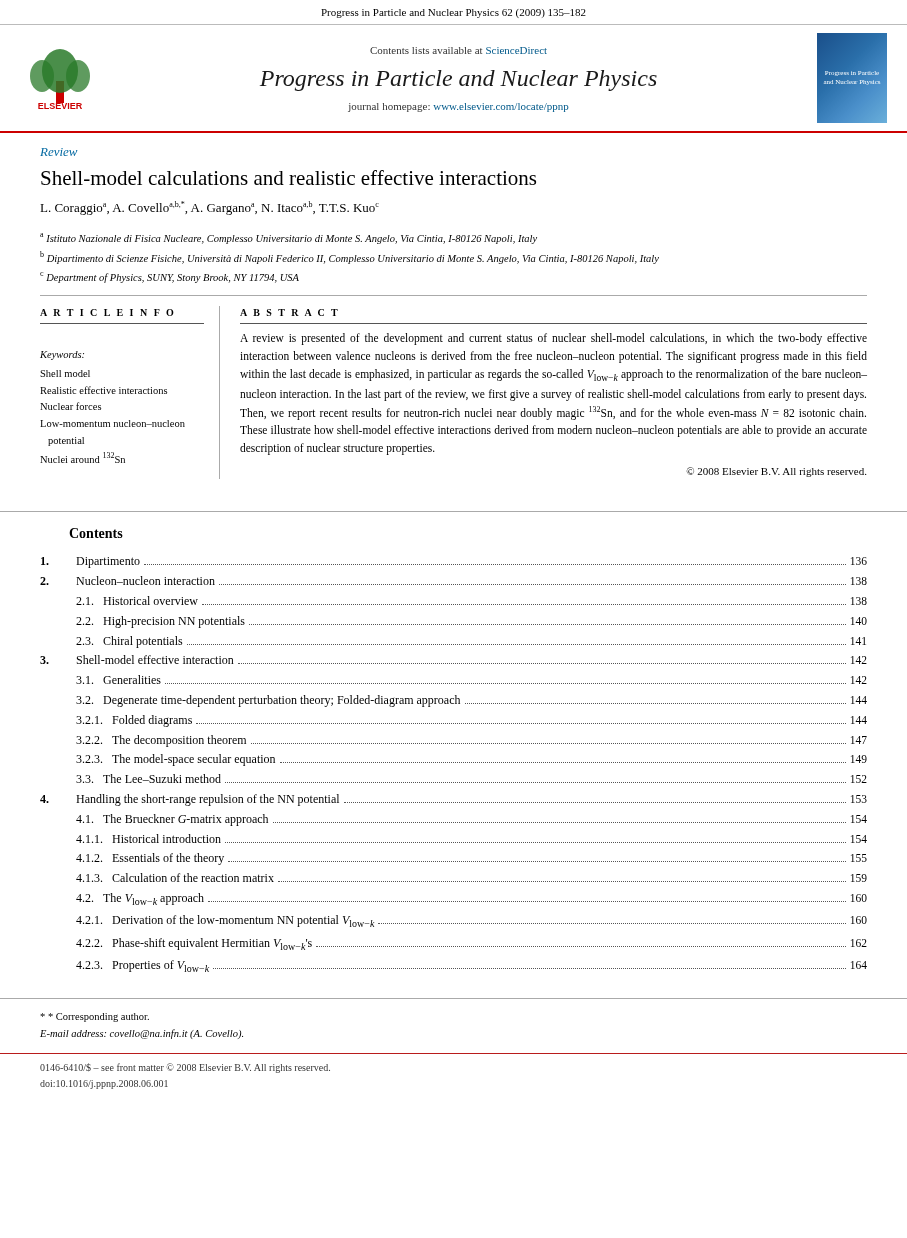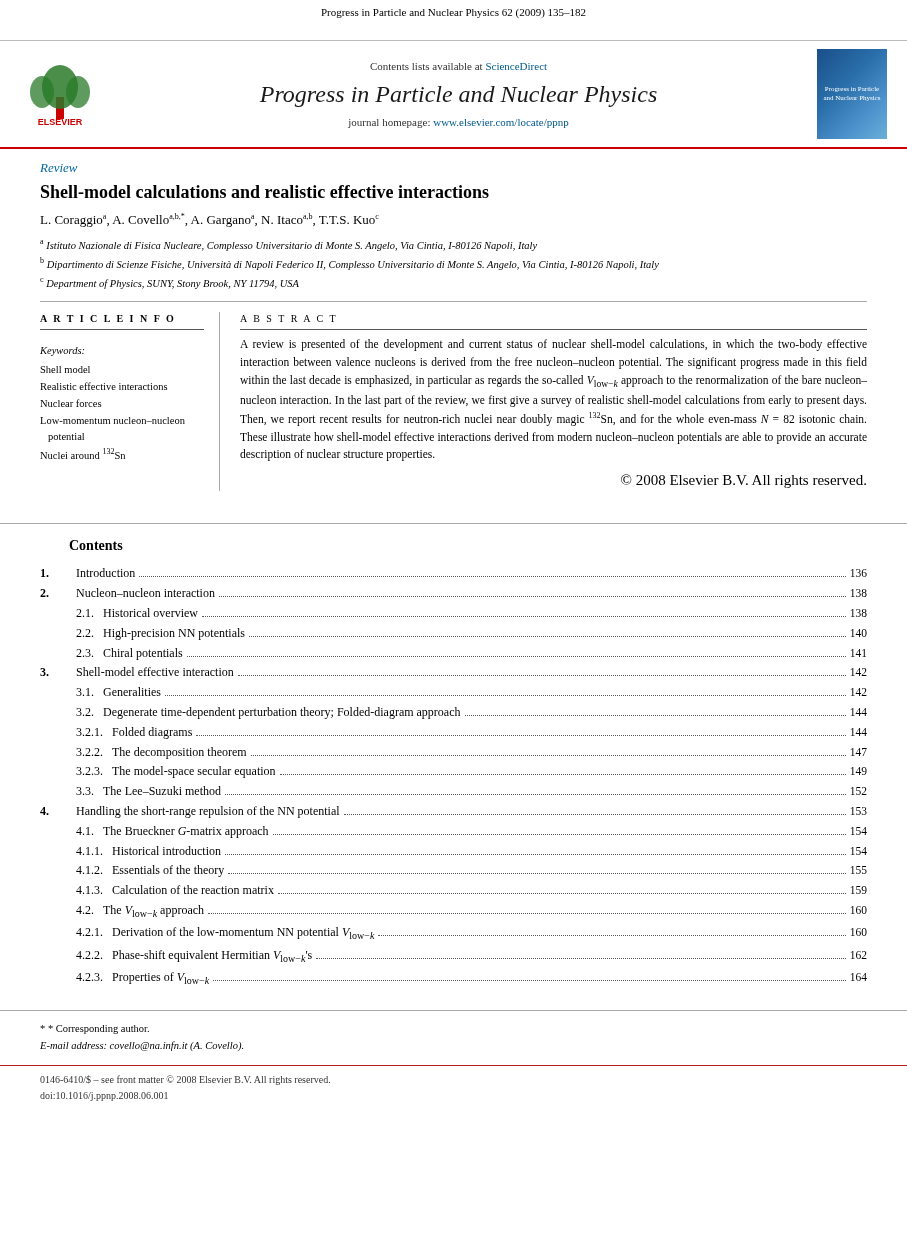--- a/index.html
+++ b/index.html
@@ -62,28 +62,28 @@
     .main-content {
       padding: 10px 40px 20px 40px;
     }
     .review-label {
       font-size: 13px;
       font-style: italic;
       margin-bottom: 4px;
       color: #0369a1;
     }
     .article-title {
-      font-size: 18px;
-      font-weight: bold;
+      font-size: 21px;
+      font-weight: normal;
       margin-bottom: 8px;
       line-height: 1.2;
     }
     .authors {
       font-size: 13px;
-      margin-bottom: 6px;
+      margin-bottom: 12px;
     }
     .affiliations {
       font-size: 10.5px;
       margin-bottom: 10px;
       line-height: 1.5;
     }
     .affiliations div { margin-bottom: 2px; }
     .two-col {
       display: flex;
       gap: 20px;
@@ -95,52 +95,52 @@
       width: 180px;
       flex-shrink: 0;
       border-right: 1px solid #aaa;
       padding-right: 15px;
     }
     .article-info .section-head {
       font-size: 10px;
       letter-spacing: 2px;
       text-transform: uppercase;
       font-weight: bold;
-      margin-bottom: 14px;
+      margin-bottom: 24px;
       border-bottom: 1px solid #555;
       padding-bottom: 3px;
     }
     .keywords-label {
       font-size: 10.5px;
       font-style: italic;
       margin-bottom: 3px;
     }
     .keywords-list {
       font-size: 10.5px;
       line-height: 1.6;
     }
     .abstract-col {
       flex: 1;
     }
     .abstract-head {
       font-size: 10px;
       letter-spacing: 2px;
       text-transform: uppercase;
-      font-weight: normal;
+      font-weight: bold;
       margin-bottom: 6px;
       border-bottom: 1px solid #555;
       padding-bottom: 3px;
     }
     .abstract-text {
       font-size: 11.5px;
       line-height: 1.55;
       text-align: justify;
     }
     .copyright-line {
-      font-size: 15px;
+      font-size: 11px;
       text-align: right;
       margin-top: 6px;
     }
     .divider { border: none; border-top: 1px solid #aaa; margin: 12px 0; }
     .contents-section { padding: 0 40px; }
     .contents-title {
       font-weight: bold;
       font-size: 14px;
       margin-bottom: 8px;
       margin-left: 29px;
@@ -188,21 +188,21 @@
       font-size: 10px;
       color: #333;
       line-height: 1.6;
     }
     sup { font-size: 8px; }
   </style>
 </head>
 <body>
 
 <div>
-  <p style="text-align:center; font-size:11px; padding:5px 0 20px; border-bottom:1px solid #bbb;">Progress in Particle and Nuclear Physics 62 (2009) 135–182</p>
+  <p style="text-align:center; font-size:11px; padding:5px 0 4px; border-bottom:1px solid #bbb;">Progress in Particle and Nuclear Physics 62 (2009) 135–182</p>
 </div>
 
 <div class="journal-header">
 
   <div class="elsevier-logo">
     <svg width="80" height="70" viewBox="0 0 80 70">
 
       <rect x="36" y="40" width="8" height="22" fill="#c00"></rect>
       <ellipse cx="40" cy="30" rx="18" ry="22" fill="#2a7a2a" opacity="0.85"></ellipse>
       <ellipse cx="22" cy="35" rx="12" ry="16" fill="#2a7a2a" opacity="0.75"></ellipse>
@@ -269,21 +269,21 @@
 <div class="contents-section">
   <div class="contents-title">Contents</div>
 
   <table class="toc-table">
     <tbody>
 
       <tr>
         <td style="width:36px; font-weight:bold;">1.</td>
         <td>
           <div class="toc-entry">
-            <span class="toc-text">Introduction</span>
+            <span class="toc-text">Dipartimento</span>
             <span class="toc-dot-fill"></span>
             <span class="toc-page">136</span>
           </div>
         </td>
       </tr>
 
       <tr>
         <td style="width:36px; font-weight:bold;">2.</td>
         <td>
           <div class="toc-entry">

